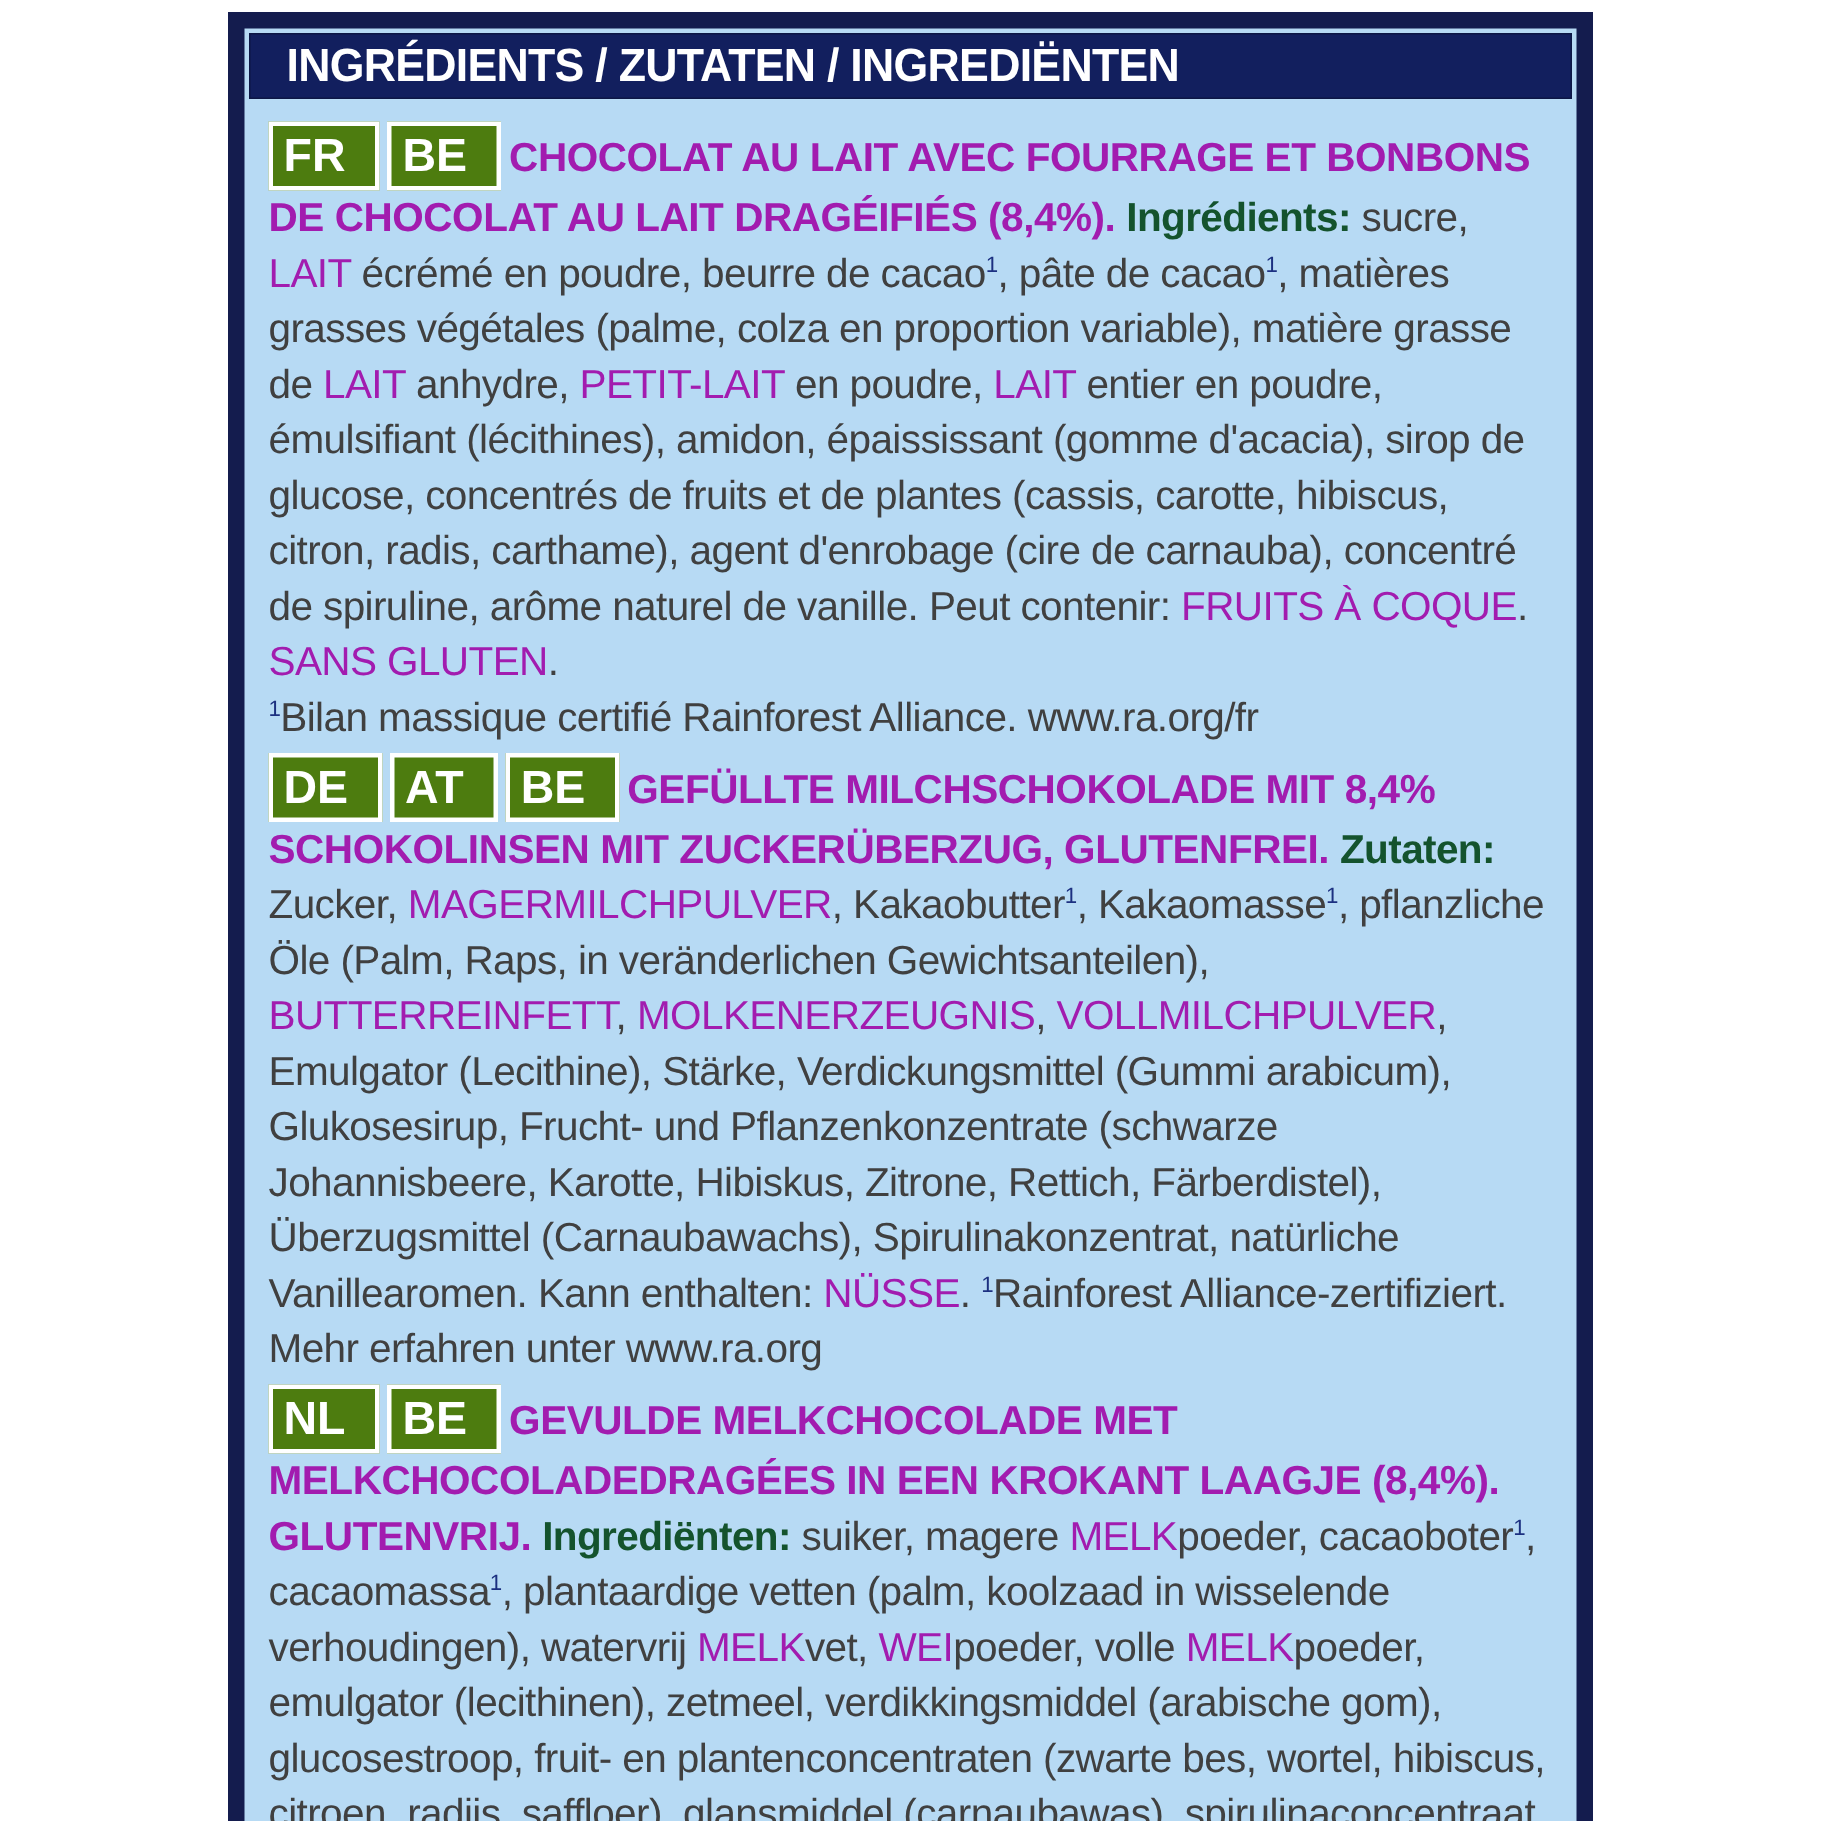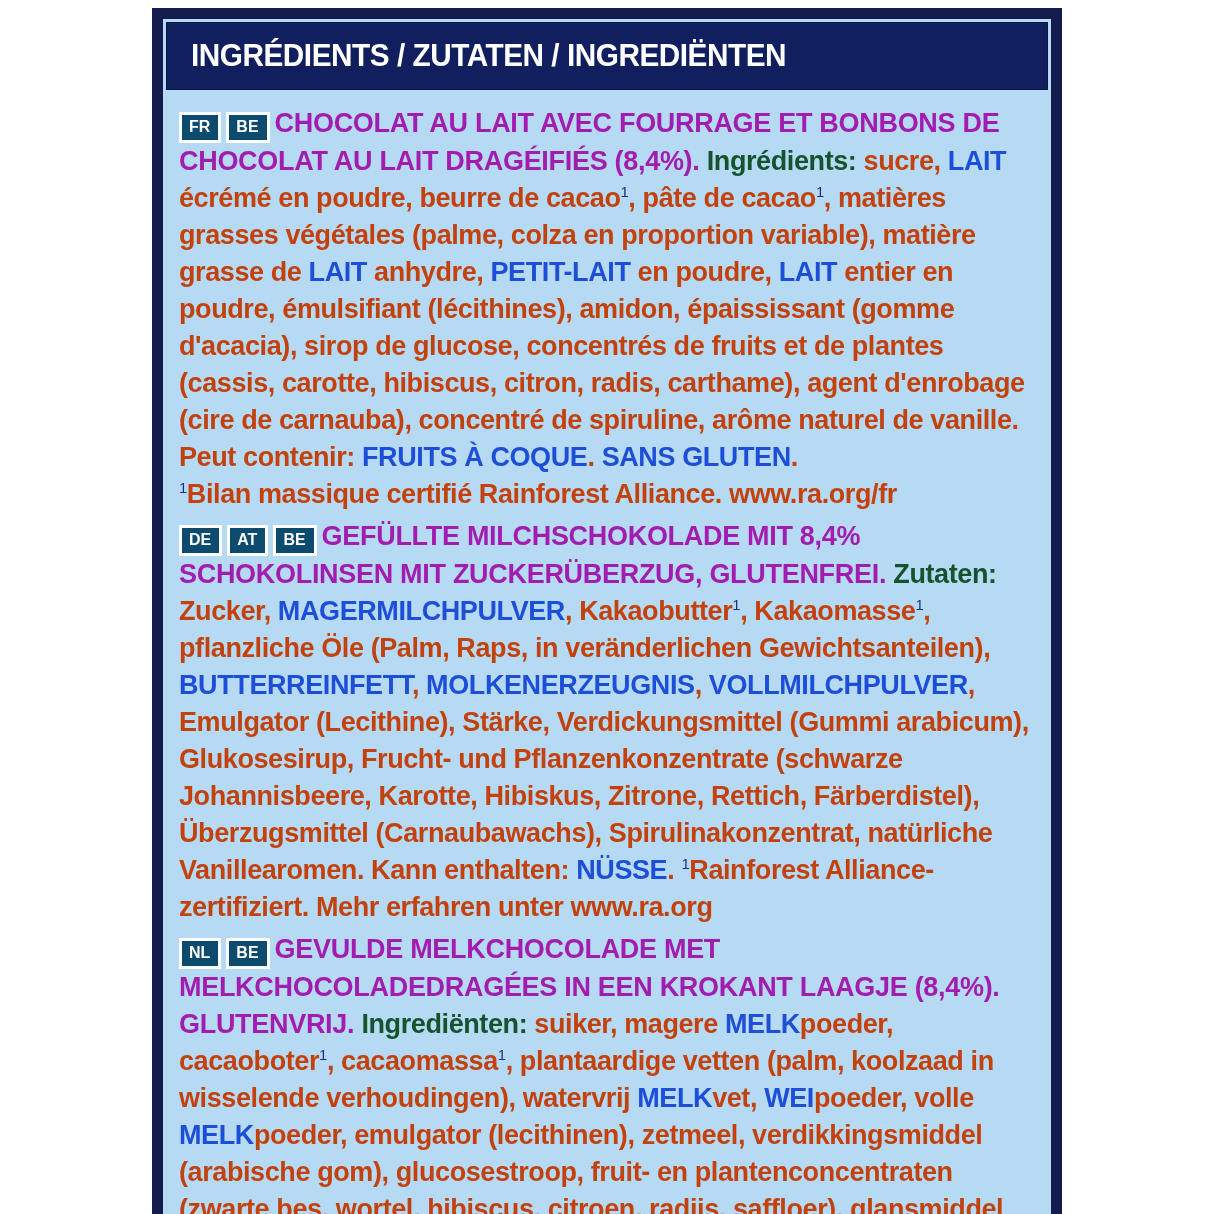--- a/index.html
+++ b/index.html
@@ -6,41 +6,41 @@
   body{
     width:1214px;height:1214px;position:relative;overflow:hidden;
     background:#ffffff;
     font-family:"Liberation Sans","DejaVu Sans",sans-serif;
   }
   .label-outer{
     position:absolute;left:152px;top:8px;width:888px;height:1240px;
     background:#b7daf4;border:11px solid #141c4e;box-sizing:content-box;
   }
   .header-bar{
-    margin:3px;height:68px;background:#121f5e;border:1px solid #0d1745;
+    margin:3px;height:44px;background:#121f5e;border:1px solid #0d1745;
     display:flex;align-items:center;padding-left:24px;box-sizing:border-box;
   }
   .header-title{
     color:#ffffff;font-weight:700;font-size:31px;letter-spacing:-0.5px;
     transform:scaleX(0.96);transform-origin:left center;white-space:nowrap;
   }
   .content{
     padding:12px 16px 0 16px;
     color:#1c3080;
     font-size:27px;line-height:37px;letter-spacing:-0.4px;
   }
   .section{margin:0 0 5px 0;text-align:left;}
   .seg-heading{font-weight:700;color:#a21caf;letter-spacing:-0.3px;}
   .seg-bold{font-weight:700;color:#14532d;}
-  .seg-allergen{font-weight:700;color:#1d4ed8;}
-  .seg-regular{font-weight:700;color:#c2410c;}
+  .seg-allergen{font-weight:400;color:#a21caf;}
+  .seg-regular{font-weight:400;color:#404040;}
   sup.seg-sup{font-size:0.55em;line-height:0;vertical-align:super;}
   .badge{
-    display:inline-block;background:#0c4a6e;color:#ffffff;font-weight:700;
-    font-size:16px;line-height:1;padding:4px 8px 5px 7px;
+    display:inline-block;background:#4d7c0f;color:#ffffff;font-weight:700;
+    font-size:31px;line-height:1;padding:4px 20px 5px 7px;
     border:3px solid #ffffff;margin-right:5px;vertical-align:baseline;
     letter-spacing:0;
   }
   .badge:last-of-type{margin-right:10px;}
 </style>
 </head>
 <body>
 
 <div class="label-outer">
   <div class="header-bar">

